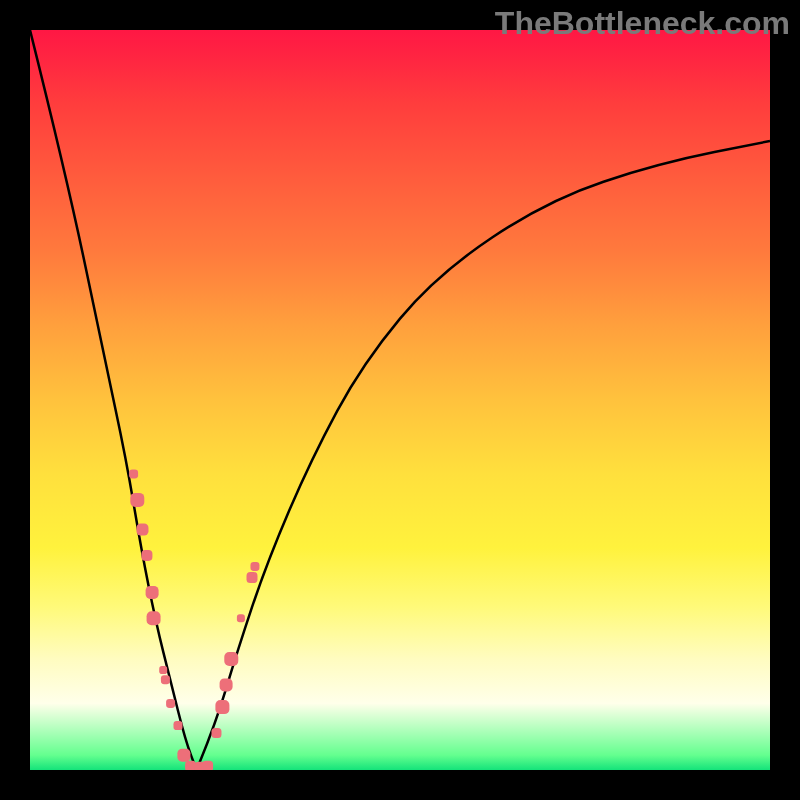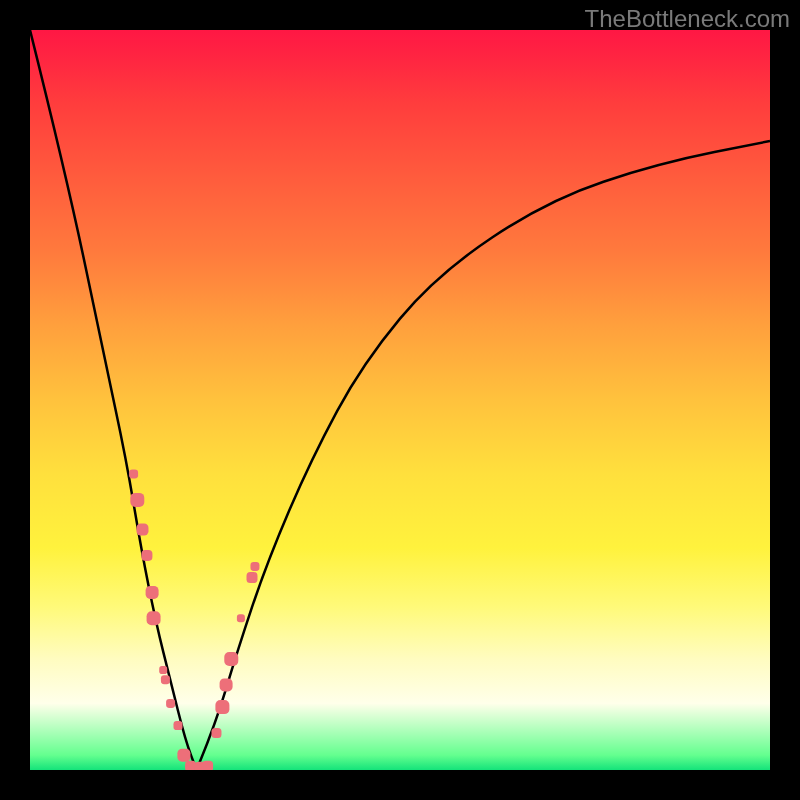--- a/index.html
+++ b/index.html
@@ -15,22 +15,22 @@
       position: relative;
       overflow: hidden;
       font-family: Arial, sans-serif;
     }
 
     .watermark {
       position: absolute;
       top: 5px;
       right: 10px;
       color: #7a7a7a;
-      font-size: 24px;
-      font-weight: 400;
+      font-size: 32px;
+      font-weight: 700;
       z-index: 10;
     }
 
     .chart-container {
       position: absolute;
       top: 30px;
       left: 30px;
       width: 740px;
       height: 740px;
       background: linear-gradient(to bottom,

